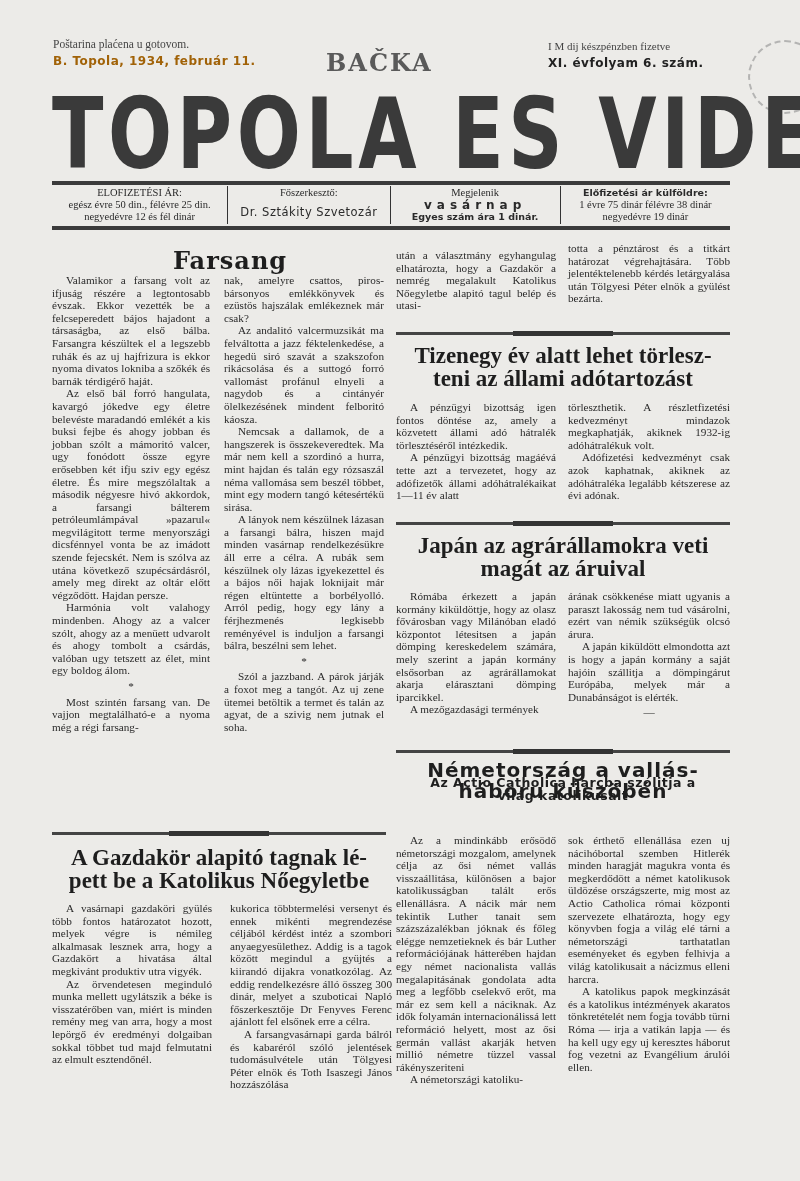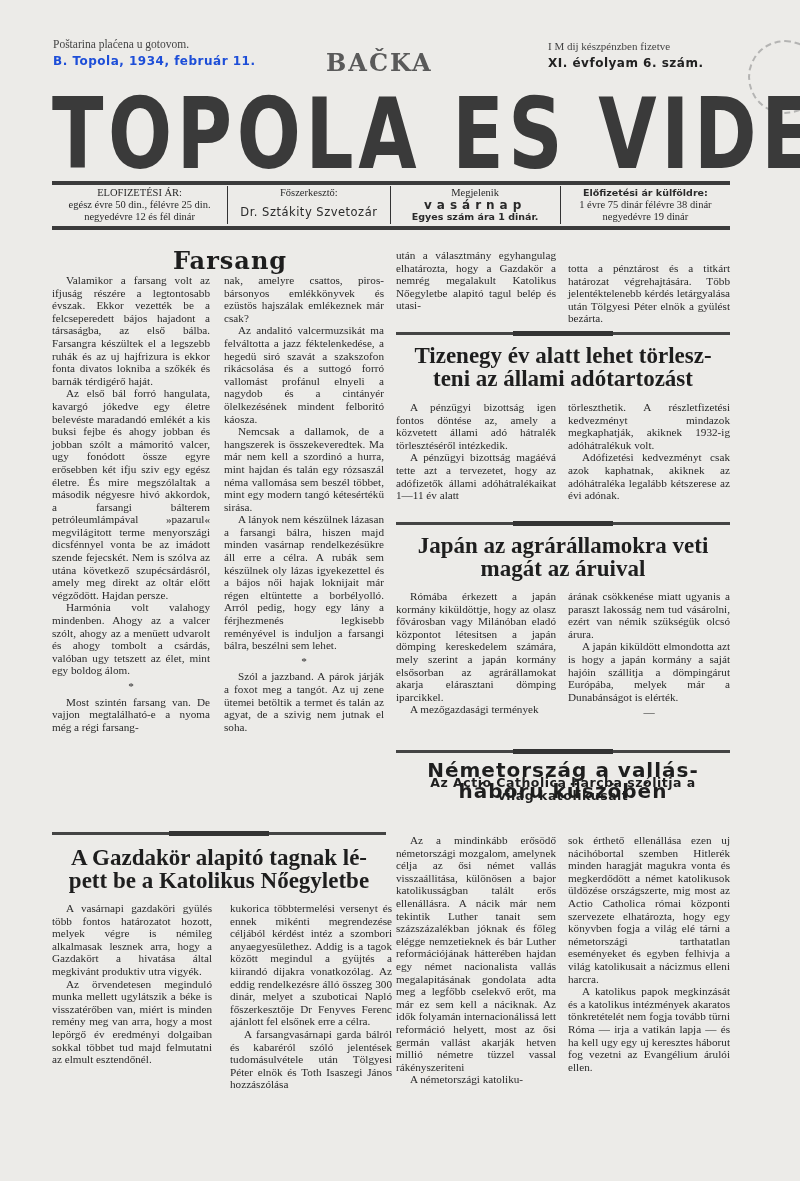--- a/index.html
+++ b/index.html
@@ -6,21 +6,21 @@
   body {
     width:800px; height:1181px; overflow:hidden;
     background:#ecebe8;
     font-family:"Liberation Serif", serif;
     color:#2a2a2a;
     position:relative;
   }
   .abs { position:absolute; }
   .top-left { left:53px; top:36px; font-size:11.5px; line-height:17px; }
   .top-left .l1 { font-weight:normal; color:#444; }
-  .top-left .l2 { font-family:"DejaVu Sans", sans-serif; font-weight:bold; font-size:12px; color:#1d4ed8; letter-spacing:0.5px; }
+  .top-left .l2 { font-family:"DejaVu Sans", sans-serif; font-weight:bold; font-size:12px; color:#a16207; letter-spacing:0.5px; }
   .top-center { left:326px; top:48px; font-family:"DejaVu Serif", serif; font-weight:bold; font-size:24px; letter-spacing:2px; color:#5a5a5a; }
   .top-right { left:548px; top:38px; font-size:11px; line-height:17px; text-align:left; }
   .top-right .l1 { color:#444; }
   .top-right .l2 { font-family:"DejaVu Sans", sans-serif; font-weight:bold; font-size:12px; color:#222; letter-spacing:0.5px; }
   .stamp { left:748px; top:40px; width:70px; height:70px; border:2px dashed #888; border-radius:50%; opacity:0.55; }
   .masthead {
     left:52px; top:88px; width:680px; height:92px;
     font-family:"DejaVu Sans", sans-serif; font-weight:bold;
     font-size:98px; line-height:92px; color:#3a3a3a;
     transform:scaleX(0.77); transform-origin:left top;
@@ -81,39 +81,39 @@
   <div class="cell c4">
     <div class="hd">Előfizetési ár külföldre:</div>
     <div>1 évre 75 dinár félévre 38 dinár</div>
     <div>negyedévre 19 dinár</div>
   </div>
 </div>
 <div class="abs rule" style="left:52px; top:226px; width:678px;"></div>
 
 <div class="hl h-farsang">Farsang</div>
 <div class="col" style="left:52px; top:274px; width:158px;">
-  <p>Valamikor a farsang volt az ifjuság részére a legtontosabb évszak. Ekkor vezették be a felcseperedett bájos hajadont a társaságba, az első bálba. Farsangra készültek el a legszebb ruhák és az uj hajfrizura is ekkor fonta divatos lokniba a szőkék és barnák térdigérő haját.</p>
+  <p>Valamikor a farsang volt az ifjuság részére a legtontosabb évszak. Ekkor vezették be a felcseperedett bájos hajadont a társaságba, az első bálba. Farsangra készültek el a legszebb ruhák és az uj hajfrizura is ekkor nyoma divatos lokniba a szőkék és barnák térdigérő haját.</p>
   <p>Az első bál forró hangulata, kavargó jókedve egy életre belevéste maradandó emlékét a kis buksi fejbe és ahogy jobban és jobban szólt a mámoritó valcer, ugy fonódott össze egyre erősebben két ifju sziv egy egész életre. És mire megszólaltak a második négyesre hivó akkordok, a farsangi bálterem petróleumlámpával »pazarul« megvilágitott terme menyországi dicsfénnyel vonta be az imádott szende fejecskét. Nem is szólva az utána következő szupécsárdásról, amely meg direkt az oltár előtt végződött. Hajdan persze.</p>
   <p>Harmónia volt valahogy mindenben. Ahogy az a valcer szólt, ahogy az a menüett udvarolt és ahogy tombolt a csárdás, valóban ugy tetszett az élet, mint egy boldog álom.</p>
   <p class="star">*</p>
   <p>Most szintén farsang van. De vajjon megtalálható-e a nyoma még a régi farsang-</p>
 </div>
 <div class="col" style="left:224px; top:274px; width:160px;">
   <p class="noind">nak, amelyre csattos, piros-bársonyos emlékkönyvek és ezüstös hajszálak emlékeznek már csak?</p>
   <p>Az andalitó valcermuzsikát ma felváltotta a jazz féktelenkedése, a hegedü siró szavát a szakszofon rikácsolása és a suttogó forró vallomást profánul elnyeli a nagydob és a cintányér ölelkezésének mindent felboritó káosza.</p>
   <p>Nemcsak a dallamok, de a hangszerek is összekeveredtek. Ma már nem kell a szordinó a hurra, mint hajdan és talán egy rózsaszál néma vallomása sem beszél többet, mint egy modern tangó kétesértékü sirása.</p>
   <p>A lányok nem készülnek lázasan a farsangi bálra, hiszen majd minden vasárnap rendelkezésükre áll erre a célra. A rubák sem készülnek oly lázas igyekezettel és a bájos női hajak loknijait már régen eltüntette a borbélyolló. Arról pedig, hogy egy lány a férjhezmenés legkisebb reményével is induljon a farsangi bálra, beszélni sem lehet.</p>
   <p class="star">*</p>
   <p>Szól a jazzband. A párok járják a foxot meg a tangót. Az uj zene ütemei betöltik a termet és talán az agyat, de a szivig nem jutnak el soha.</p>
 </div>
 
 <div class="col" style="left:396px; top:249px; width:160px;">
   <p class="noind">után a választmány egyhangulag elhatározta, hogy a Gazdakör a nemrég megalakult Katolikus Nőegyletbe alapitó tagul belép és utasi-</p>
 </div>
-<div class="col" style="left:568px; top:262px; width:162px;">
+<div class="col" style="left:568px; top:242px; width:162px;">
   <p class="noind">totta a pénztárost és a titkárt határozat végrehajtására. Több jelentéktelenebb kérdés letárgyalása után Tölgyesi Péter elnök a gyülést bezárta.</p>
 </div>
 
 <div class="divider" style="left:396px; top:332px; width:334px;">
     <div class="mid"></div>
   </div>
 
 <div class="hl h-big" style="left:396px; top:344px; width:334px;">
   <div>Tizenegy év alatt lehet törlesz-</div>
   <div>teni az állami adótartozást</div>

